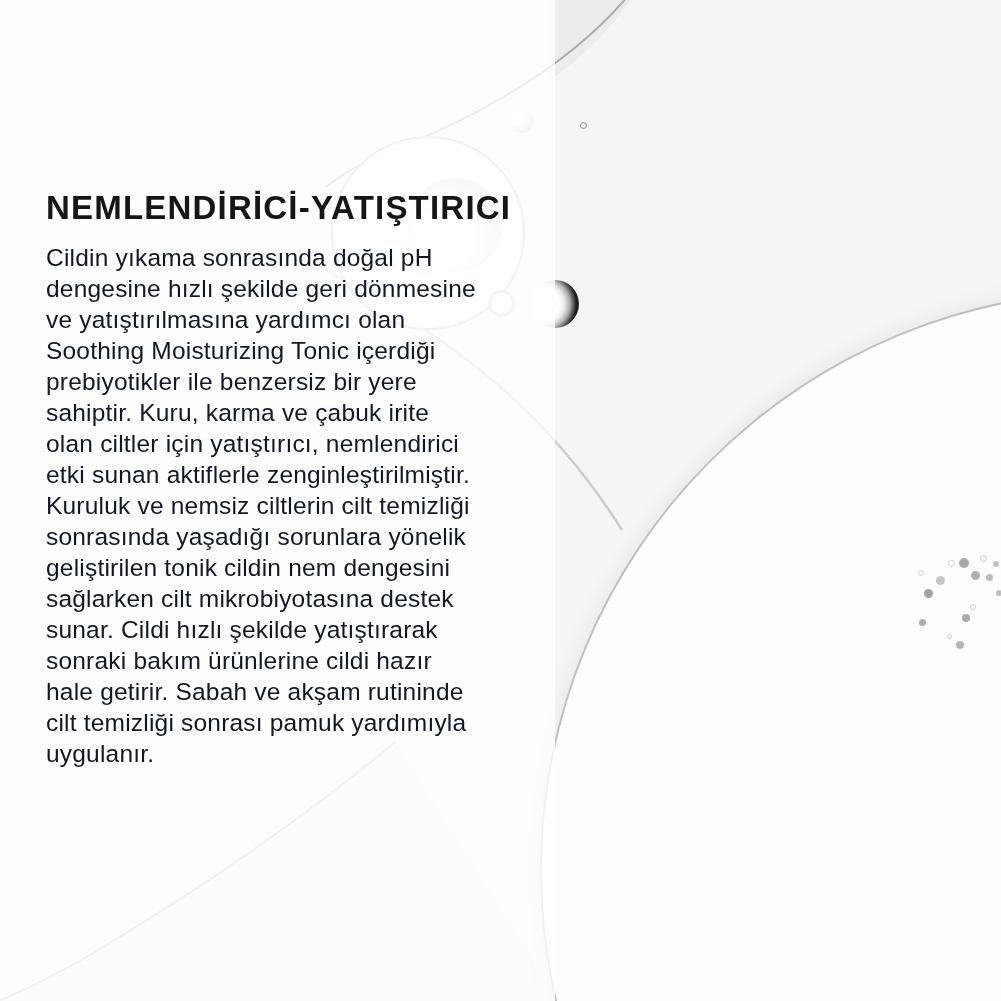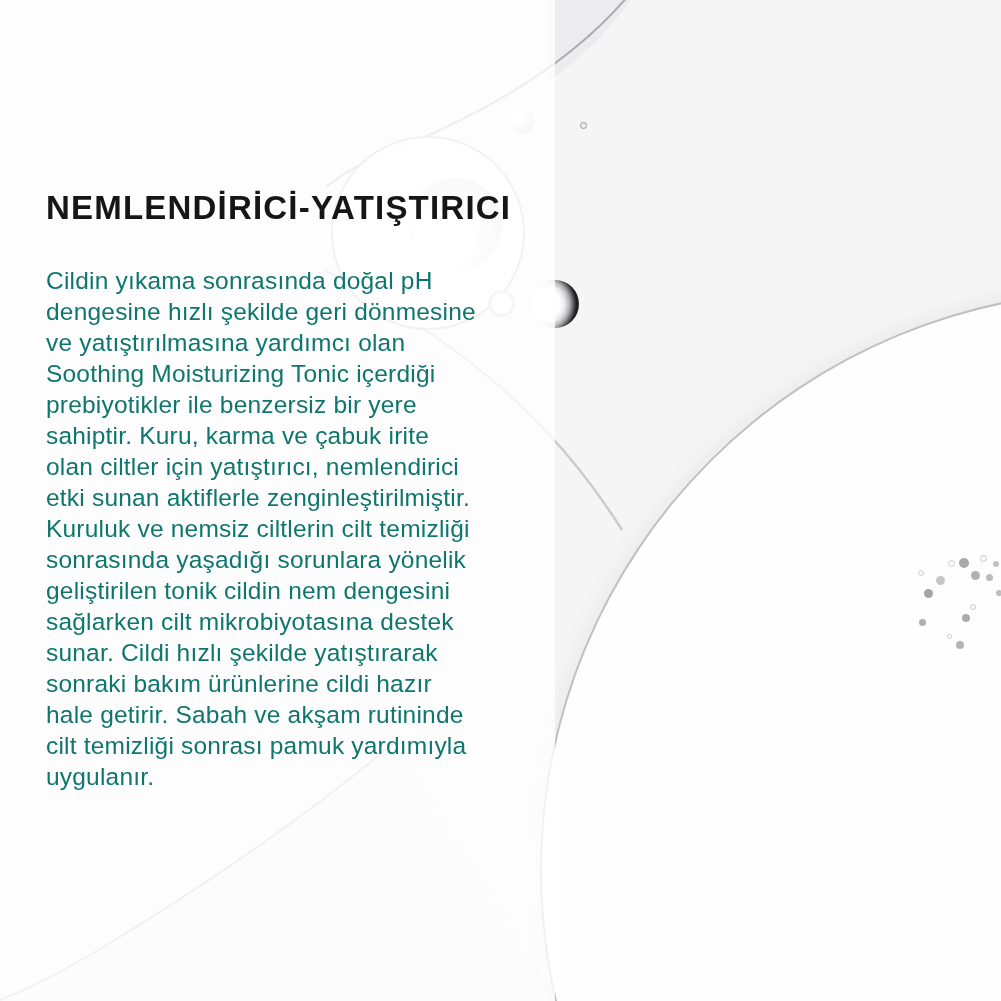--- a/index.html
+++ b/index.html
@@ -55,22 +55,22 @@
   .content{position:absolute;left:46px;top:190px;width:530px;}
   .title{
     margin:0;font-size:33px;font-weight:800;letter-spacing:1.2px;
     color:#161616;line-height:1.12;
   }
   .subtitle{
     margin:2px 0 0 0;font-size:33px;font-weight:400;letter-spacing:3px;
     color:#2d2d2d;line-height:1.15;
   }
   .description{
-    margin:38px 0 0 0;font-size:24.5px;font-weight:300;line-height:31px;
-    letter-spacing:.2px;color:#0f766e;white-space:pre-line;
+    margin:15px 0 0 0;font-size:24.5px;font-weight:300;line-height:31px;
+    letter-spacing:.2px;color:#0f172a;white-space:pre-line;
   }
 </style>
 </head>
 <body>
 
 <div class="stage">
 
   <div class="photo">
 
     <svg width="1001" height="1001" viewBox="0 0 1001 1001">

